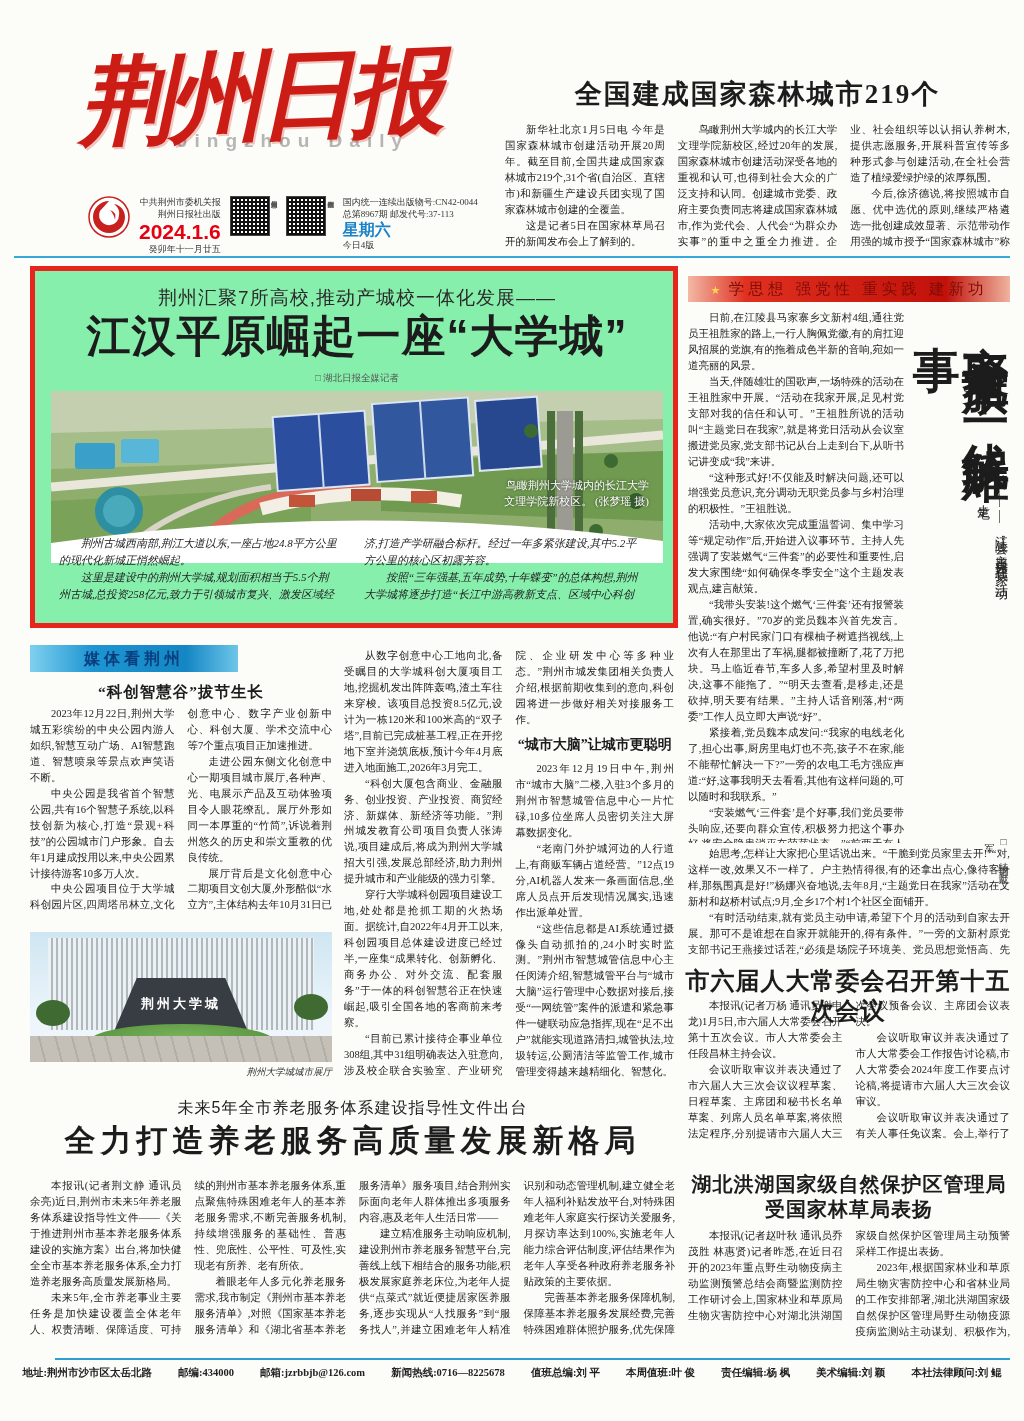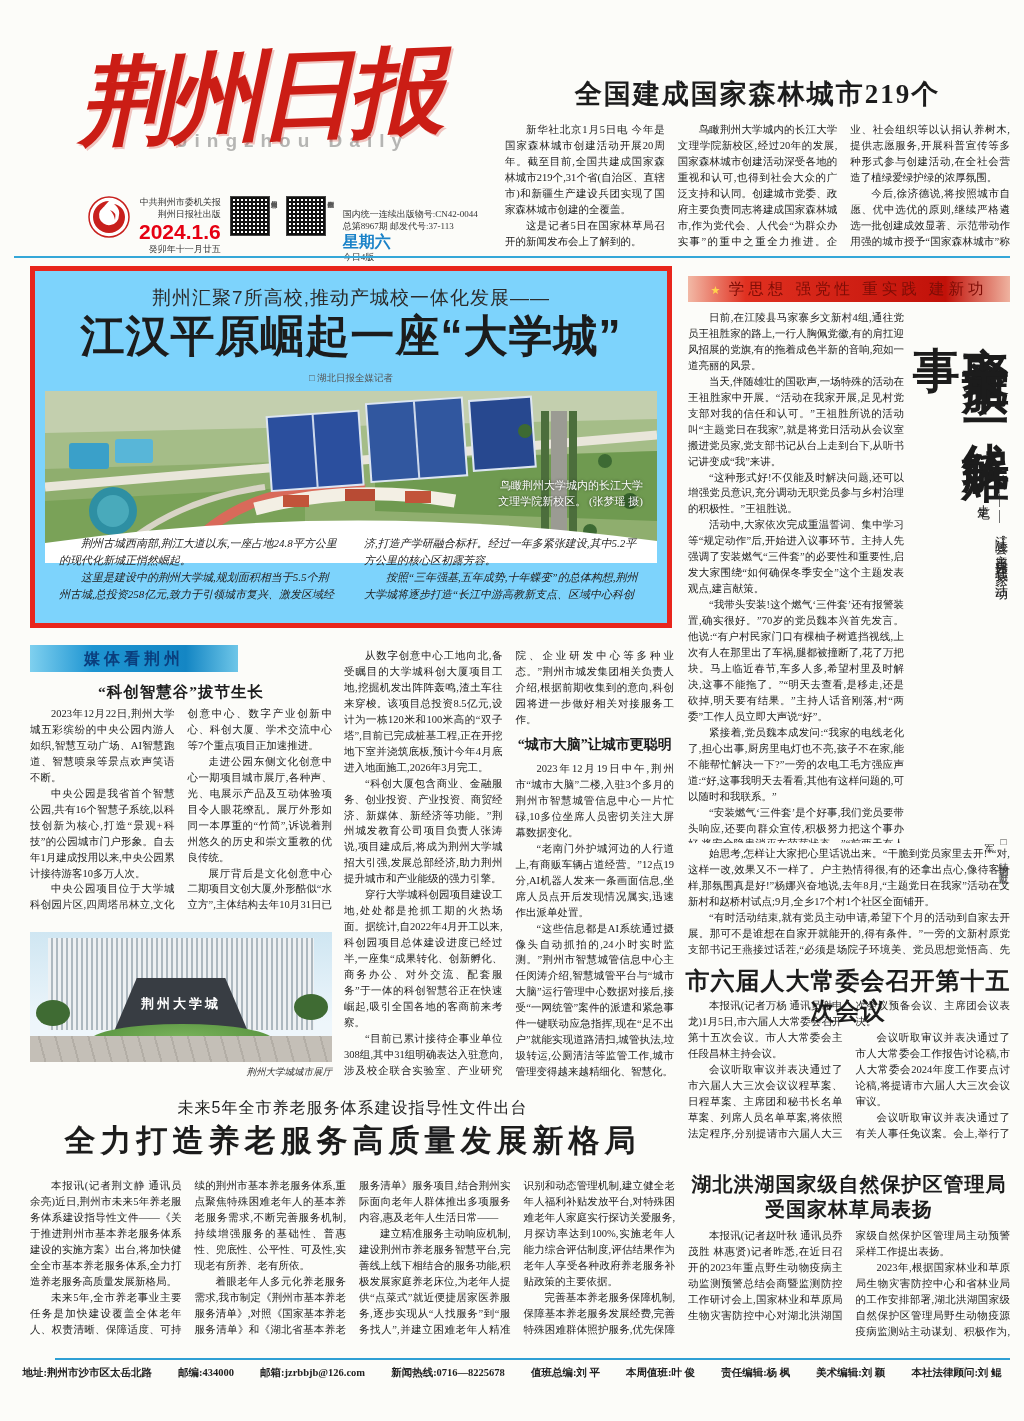--- a/index.html
+++ b/index.html
@@ -27,21 +27,21 @@
       repeating-linear-gradient(0deg,#111 0 2px,transparent 2px 4px),
       repeating-linear-gradient(90deg,#111 0 2px,#fff 2px 4px);}
   .qr-label{writing-mode:vertical-rl;font-size:6.5px;color:#555;line-height:1;margin-left:1px;}
   .weekday{font-size:16px;font-weight:bold;color:#1a82c8;line-height:1.2;}
   .hdr-line{background:#35a7d8;height:2px;}
 
   
   .forest-h1{font-size:27px;font-weight:bold;letter-spacing:2px;text-align:center;}
 
   
-  .feature{border:5px solid #e8251c;background:#7dd3fc;}
+  .feature{border:5px solid #e8251c;background:#86efac;padding-left:6px;}
   .kicker{font-size:19px;color:#2b2b2b;text-align:center;letter-spacing:1px;
           font-family:"Liberation Sans",sans-serif;}
   .feature-h1{font-size:44px;font-weight:900;text-align:center;letter-spacing:1px;
               font-family:"Liberation Sans",sans-serif;line-height:1.15;}
   .byline{font-size:9.5px;color:#555;text-align:center;}
   .photo1{position:relative;overflow:hidden;background:#8fae6e;}
   .photo1 svg{display:block;}
   .photo-cap{position:absolute;right:14px;top:86px;width:150px;color:#fff;font-size:11px;
              text-align:right;line-height:1.5;text-shadow:0 0 3px rgba(0,0,0,.65);}
   .intro{font-style:italic;font-size:11px;line-height:1.55;color:#222;}
@@ -113,21 +113,21 @@
       <div class="tiny">癸卯年十一月廿五</div>
     </div>
     <div style="display:flex;">
       <div class="qr"></div>
       <div class="qr-label">荆州日报客户端</div>
     </div>
     <div style="display:flex;">
       <div class="qr"></div>
       <div class="qr-label">荆州发布微信</div>
     </div>
-    <div style="line-height:1.35;margin-top:12px;">
+    <div style="line-height:1.35;">
       <div class="tiny">国内统一连续出版物号:CN42-0044</div>
       <div class="tiny">总第8967期 邮发代号:37-113</div>
       <div class="weekday">星期六</div>
       <div class="tiny">今日4版</div>
     </div>
   </div>
 
   <div class="abs" style="left:505px;top:76px;width:505px;">
     <div class="forest-h1">全国建成国家森林城市219个</div>
     <div class="body-text cols-3" style="height:132px;margin-top:10px;">

